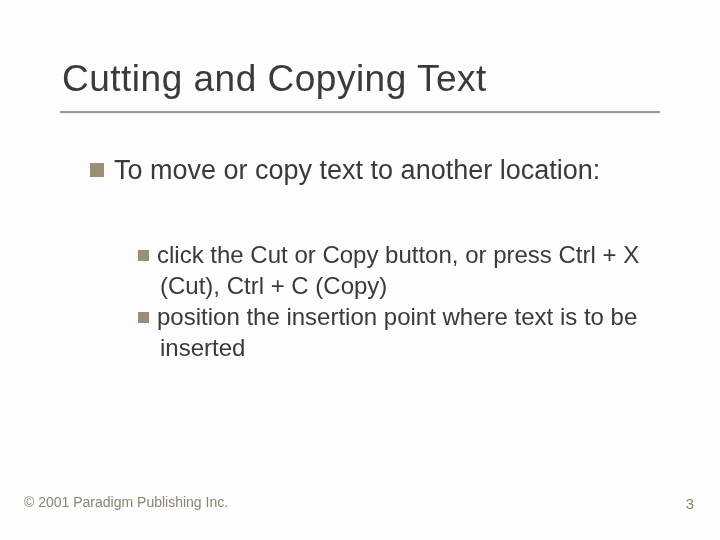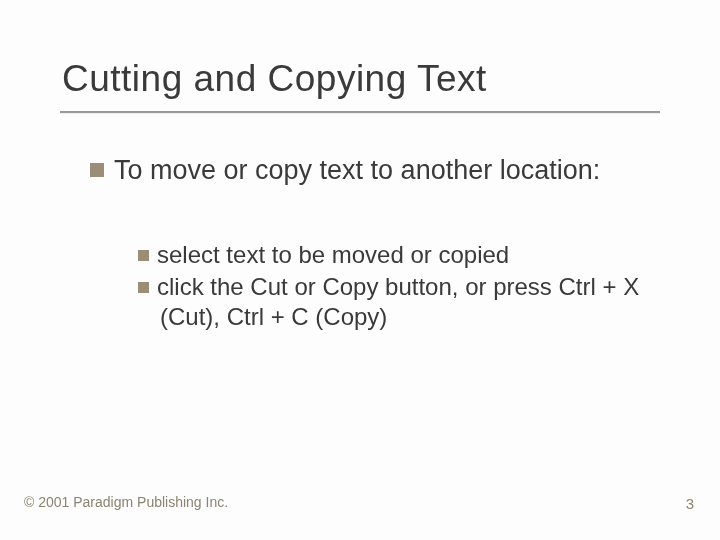--- a/index.html
+++ b/index.html
@@ -114,26 +114,26 @@
 
   <div class="level1">
     <span class="hang">
       <span class="bullet-l1"></span><span class="item-text">To move or copy text to another location:</span>
     </span>
   </div>
 
   <div class="level2">
     <div class="item">
       <span class="hang2">
-        <span class="bullet-l2"></span><span class="item-text">select text to be moved or copied</span>
+        <span class="bullet-l2"></span><span class="item-text">click the Cut or Copy button, or press Ctrl + X (Cut), Ctrl + C (Copy)</span>
       </span>
     </div>
     <div class="item">
       <span class="hang2">
-        <span class="bullet-l2"></span><span class="item-text">click the Cut or Copy button, or press Ctrl + X (Cut), Ctrl + C (Copy)</span>
+        <span class="bullet-l2"></span><span class="item-text">position the insertion point where text is to be inserted</span>
       </span>
     </div>
   </div>
 
   <div class="copyright">© 2001 Paradigm Publishing Inc.</div>
   <div class="pagenum">3</div>
 
 </div>
 
 </body></html>

